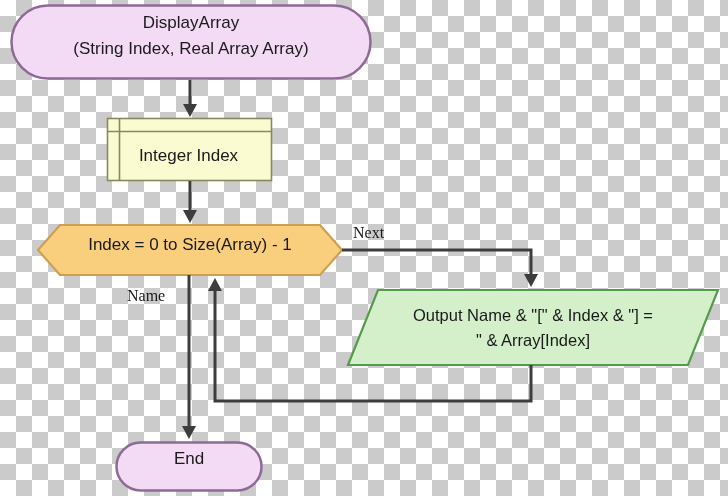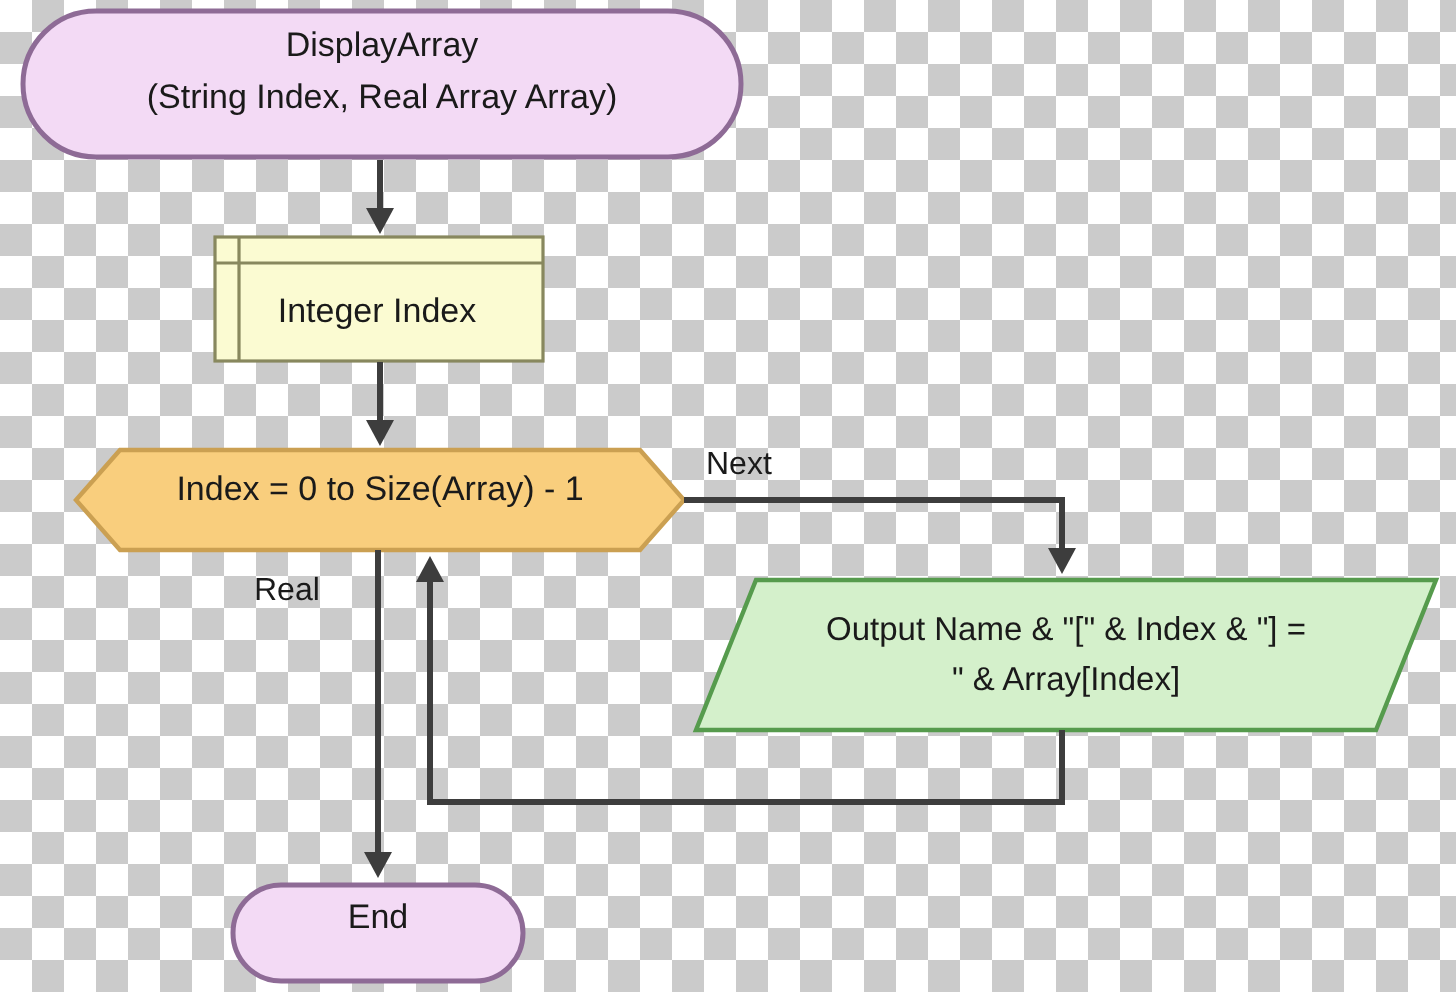--- a/index.html
+++ b/index.html
@@ -14,21 +14,21 @@
     color:#1a1a1a;
   }
   svg.layer{position:absolute;left:0;top:0;}
   .conn{stroke:#3d3d3d;stroke-width:3;fill:none;}
   .arrow{fill:#3d3d3d;stroke:none;}
   .node-label{
     position:absolute;display:flex;flex-direction:column;
     align-items:center;justify-content:center;text-align:center;
     font-size:17px;line-height:26px;pointer-events:none;
   }
-  .edge-label{position:absolute;font-size:16px;line-height:18px;pointer-events:none;}
+  .edge-label{position:absolute;font-size:16px;line-height:18px;pointer-events:none;font-family:Liberation Serif, serif;}
   .io-label{font-size:16.5px;line-height:25px;}
 </style>
 </head>
 <body>
 
 <div class="stage">
 
   <svg class="layer" width="728" height="496" viewBox="0 0 728 496">
 
     <rect x="11.5" y="5.5" width="359" height="73" rx="36.5" stroke-width="2.5" fill="#f3daf5" stroke="#8e6b96"></rect>
@@ -87,15 +87,15 @@
     <span>Output Name &amp; "[" &amp; Index &amp; "] =</span>
     <span>" &amp; Array[Index]</span>
   </div>
 
   <div class="node-label" style="left:115px;top:441px;width:148px;height:35px;">
     <span>End</span>
   </div>
 
   <div class="edge-label" style="left:353px;top:224px;">Next</div>
 
-  <div class="edge-label" style="left:127px;top:287px;">Real</div>
+  <div class="edge-label" style="left:127px;top:287px;">Name</div>
 
 </div>
 
 </body></html>

